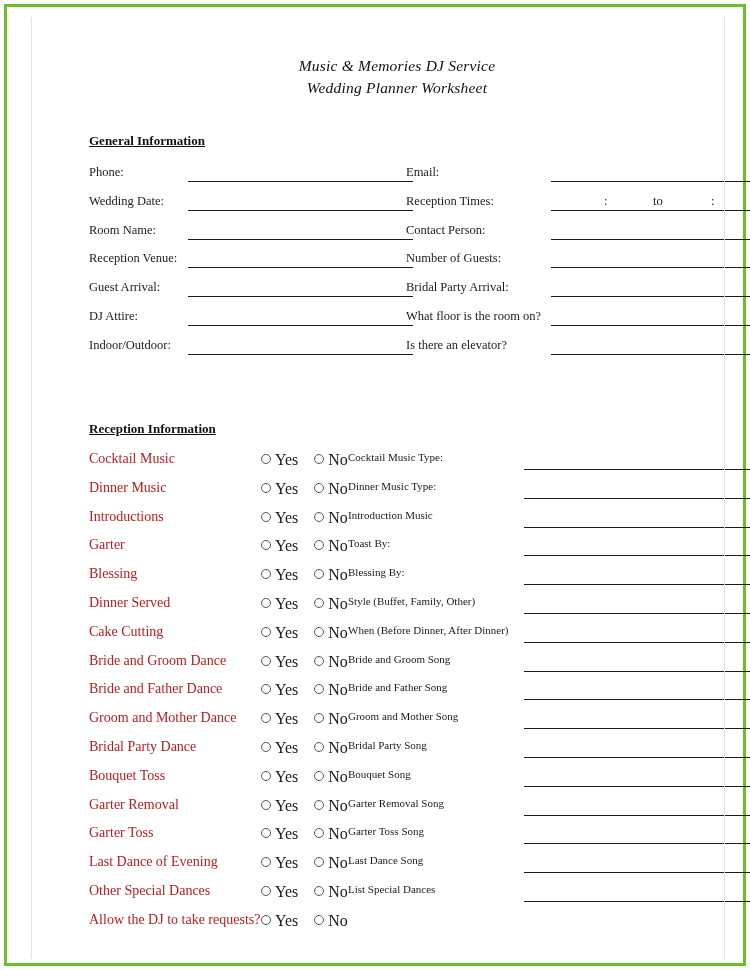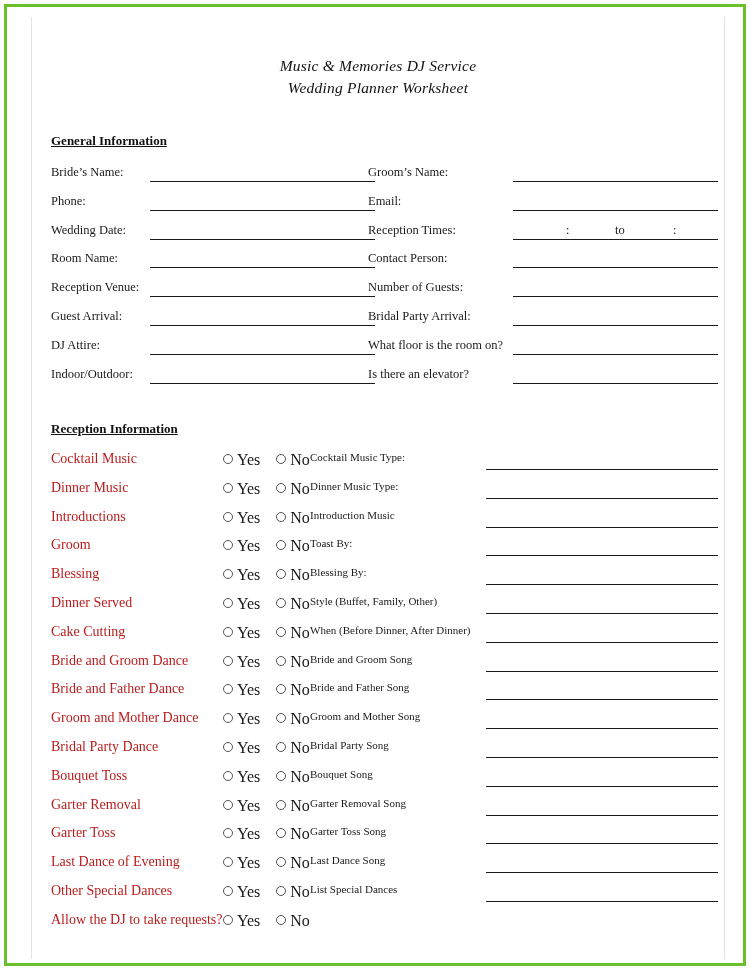--- a/index.html
+++ b/index.html
@@ -25,20 +25,21 @@
   }
   .sheet {
     position: absolute;
     left: 26px;
     top: 10px;
     width: 690px;
     height: 942px;
     background: #ffffff;
     box-shadow: 0 0 0 0 transparent;
     box-sizing: border-box;
+    padding-left: 38px;
   }
   .sheet::before {
     content: "";
     position: absolute;
     left: -2px;
     top: 0;
     width: 1px;
     height: 100%;
     background: #e2e2e2;
   }
@@ -169,26 +170,20 @@
 
     <div class="title-block">
       <div class="title-line">Music &amp; Memories DJ Service</div>
       <div class="title-line">Wedding Planner Worksheet</div>
     </div>
 
     <div class="section-head" style="margin-top:34px;">General Information</div>
 
     <div class="gi-block" id="gi-block">
         <div class="gi-row">
-          <div class="fl-label col-l-label">Bride’s Name:</div>
-          <div class="fl-line col-l-line"></div>
-          <div class="fl-label col-r-label">Groom’s Name:</div>
-          <div class="fl-line col-r-line"></div>
-        </div>
-        <div class="gi-row">
           <div class="fl-label col-l-label">Phone:</div>
           <div class="fl-line col-l-line"></div>
           <div class="fl-label col-r-label">Email:</div>
           <div class="fl-line col-r-line"></div>
         </div>
         <div class="gi-row">
           <div class="fl-label col-l-label">Wedding Date:</div>
           <div class="fl-line col-l-line"></div>
           <div class="fl-label col-r-label">Reception Times:</div>
           <div class="fl-line col-r-line"></div>
@@ -243,21 +238,21 @@
           <div class="ri-right-label">Dinner Music Type:</div>
           <div class="ri-line"></div>
         </div>
         <div class="ri-row">
           <div class="ri-label">Introductions</div>
           <div class="radio-group"><span class="radio-label"><span class="radio"></span><span>Yes</span></span><span><span class="radio"></span><span>No</span></span></div>
           <div class="ri-right-label">Introduction Music</div>
           <div class="ri-line"></div>
         </div>
         <div class="ri-row">
-          <div class="ri-label">Groom</div>
+          <div class="ri-label">Garter</div>
           <div class="radio-group"><span class="radio-label"><span class="radio"></span><span>Yes</span></span><span><span class="radio"></span><span>No</span></span></div>
           <div class="ri-right-label">Toast By:</div>
           <div class="ri-line"></div>
         </div>
         <div class="ri-row">
           <div class="ri-label">Blessing</div>
           <div class="radio-group"><span class="radio-label"><span class="radio"></span><span>Yes</span></span><span><span class="radio"></span><span>No</span></span></div>
           <div class="ri-right-label">Blessing By:</div>
           <div class="ri-line"></div>
         </div>

